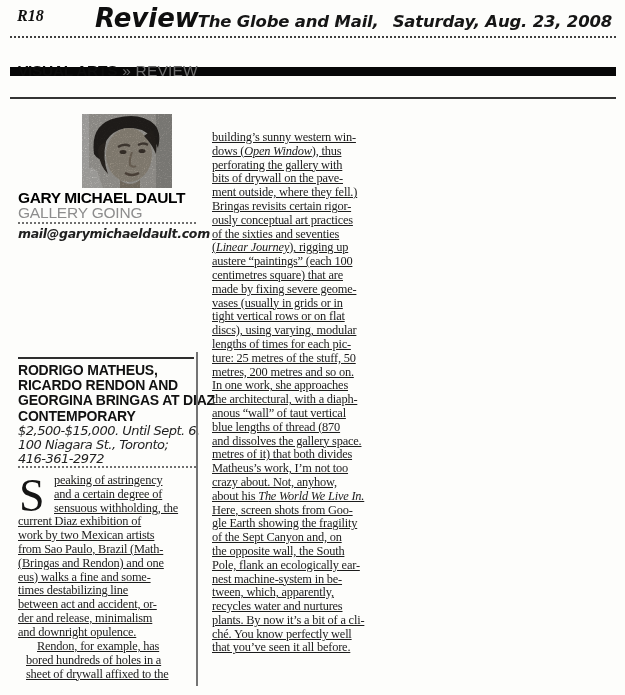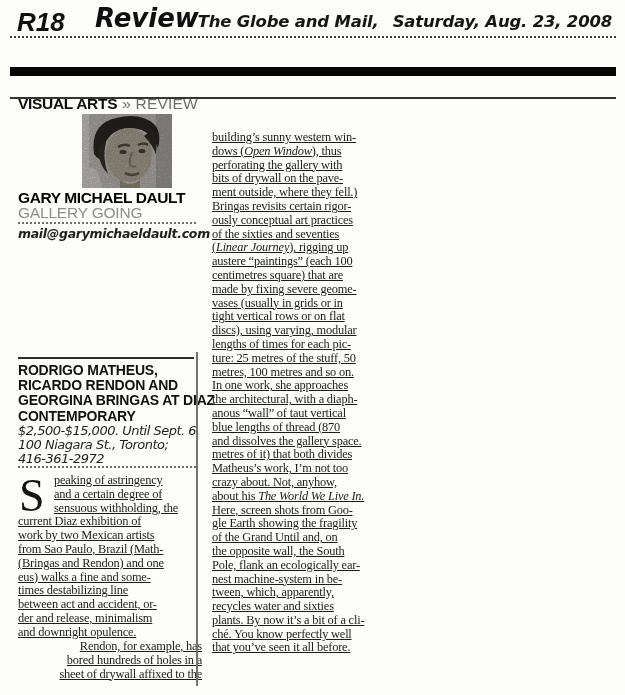--- a/index.html
+++ b/index.html
@@ -1,34 +1,34 @@
 <!DOCTYPE html>
 <html><head>
 <meta charset="utf-8">
 <style>
   html,body{margin:0;padding:0;background:#e9e9e9;}
   .page{position:relative;width:625px;height:695px;background:#fdfdfb;overflow:hidden;
         font-family:"Liberation Serif",serif;color:#1d1d1d;}
 
   
   .mast-num{position:absolute;left:17px;top:7px;
-    font-family:Liberation Sans, sans-serif;font-style:italic;font-weight:700;font-size:26px;color:#0f0f0f;}
+    font-family:Liberation Serif, serif;font-style:italic;font-weight:700;font-size:16px;color:#0f0f0f;}
   .mast-section{position:absolute;left:95px;top:3px;
     font-family:"DejaVu Sans",sans-serif;font-style:italic;font-weight:700;font-size:26px;color:#0f0f0f;}
   .mast-right{position:absolute;right:13px;top:12px;white-space:nowrap;
     font-family:"DejaVu Sans",sans-serif;font-style:italic;font-weight:600;font-size:16.5px;
     letter-spacing:-0.2px;color:#161616;}
   .mast-right .gap{display:inline-block;width:14px;}
   .artifact{position:absolute;left:334px;top:15px;font-family:"DejaVu Sans",sans-serif;
     font-style:italic;font-size:13px;color:#c3c3c3;}
   .rule-dotted-full{position:absolute;left:10px;top:36px;width:606px;border-top:2.5px dotted #3f3f3f;}
 
   
   .black-bar{position:absolute;left:10px;top:67px;width:606px;height:9px;background:#070707;}
-  .kicker-row{position:absolute;left:18px;top:95px;
+  .kicker-row{position:absolute;left:18px;top:62px;
     font-family:"Liberation Sans",sans-serif;font-size:15.5px;letter-spacing:-0.3px;white-space:nowrap;}
   .kicker-main{font-weight:700;color:#0d0d0d;}
   .kicker-sep{color:#6a6a6a;margin:0 5px;font-weight:400;}
   .kicker-cat{font-weight:400;color:#6d6d6d;letter-spacing:0.2px;}
   .kicker-rule{position:absolute;left:10px;top:97px;width:606px;height:2px;background:#343434;}
 
   
   .photo{position:absolute;left:82px;top:114px;width:90px;height:74px;}
   .columnist-name{position:absolute;left:18px;top:189px;
     font-family:"Liberation Sans",sans-serif;font-weight:700;font-size:15.5px;letter-spacing:-0.4px;color:#000000;white-space:nowrap;}
@@ -49,21 +49,21 @@
     letter-spacing:-0.5px;color:#1f1f1f;}
   .dotted-col-b{position:absolute;left:18px;top:466px;width:178px;border-top:2px dotted #6f6f6f;}
 
   
   .bodycopy{font-size:12.4px;line-height:13.8px;letter-spacing:-0.2px;color:#1c1c1c;}
   .bodycopy .line{white-space:nowrap;text-decoration:underline;}
   .para1{position:absolute;left:18px;top:474px;width:184px;}
   .para1 .lines .line:nth-child(-n+3){padding-left:36px;}
   .dropcap{position:absolute;left:1px;top:3px;font-family:"Liberation Serif",serif;
     font-size:46px;line-height:38px;color:#141414;}
-  .para2{position:absolute;left:18px;top:640px;width:184px;text-align:right;}
+  .para2{position:absolute;left:26px;top:640px;width:184px;}
   .para2 .line:first-child{text-indent:11px;}
   .rightcol{position:absolute;left:212px;top:131px;width:200px;}
   .col-rule{position:absolute;left:196px;top:352px;width:2px;height:334px;background:#747474;}
 </style>
 </head>
 <body>
 
 <div class="page">
 
   <div class="mast-num">R18</div>
@@ -158,36 +158,36 @@
       <div class="line"><span>of the sixties and seventies</span></div>
       <div class="line"><span>(</span><i>Linear Journey</i><span>), rigging up</span></div>
       <div class="line"><span>austere “paintings” (each 100</span></div>
       <div class="line"><span>centimetres square) that are</span></div>
       <div class="line"><span>made by fixing severe geome-</span></div>
       <div class="line"><span>vases (usually in grids or in</span></div>
       <div class="line"><span>tight vertical rows or on flat</span></div>
       <div class="line"><span>discs), using varying, modular</span></div>
       <div class="line"><span>lengths of times for each pic-</span></div>
       <div class="line"><span>ture: 25 metres of the stuff, 50</span></div>
-      <div class="line"><span>metres, 100 metres and so on.</span></div>
+      <div class="line"><span>metres, 200 metres and so on.</span></div>
       <div class="line"><span>In one work, she approaches</span></div>
       <div class="line"><span>the architectural, with a diaph-</span></div>
       <div class="line"><span>anous “wall” of taut vertical</span></div>
       <div class="line"><span>blue lengths of thread (870</span></div>
       <div class="line"><span>and dissolves the gallery space.</span></div>
       <div class="line"><span>metres of it) that both divides</span></div>
       <div class="line"><span>Matheus’s work, I’m not too</span></div>
       <div class="line"><span>crazy about. Not, anyhow,</span></div>
       <div class="line"><span>about his </span><i>The World We Live In.</i></div>
       <div class="line"><span>Here, screen shots from Goo-</span></div>
       <div class="line"><span>gle Earth showing the fragility</span></div>
-      <div class="line"><span>of the Grand Until and, on</span></div>
+      <div class="line"><span>of the Sept Canyon and, on</span></div>
       <div class="line"><span>the opposite wall, the South</span></div>
       <div class="line"><span>Pole, flank an ecologically ear-</span></div>
       <div class="line"><span>nest machine-system in be-</span></div>
       <div class="line"><span>tween, which, apparently,</span></div>
-      <div class="line"><span>recycles water and sixties</span></div>
+      <div class="line"><span>recycles water and nurtures</span></div>
       <div class="line"><span>plants. By now it’s a bit of a cli-</span></div>
       <div class="line"><span>ché. You know perfectly well</span></div>
       <div class="line"><span>that you’ve seen it all before.</span></div>
     </div>
 
 </div>
 
 </body></html>

